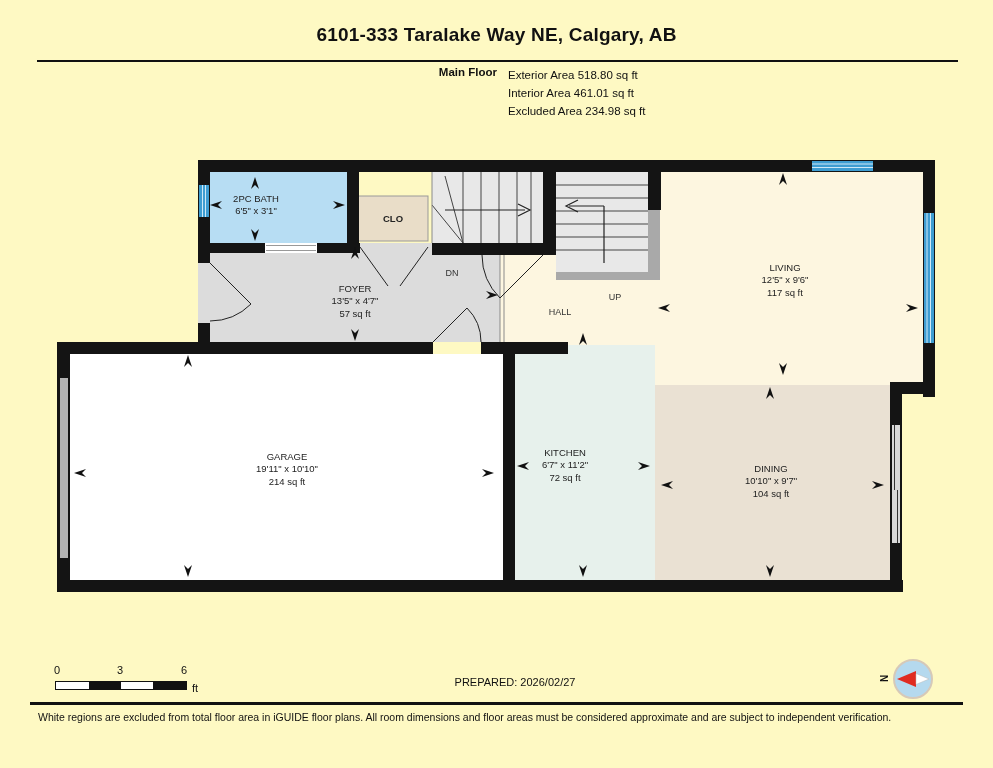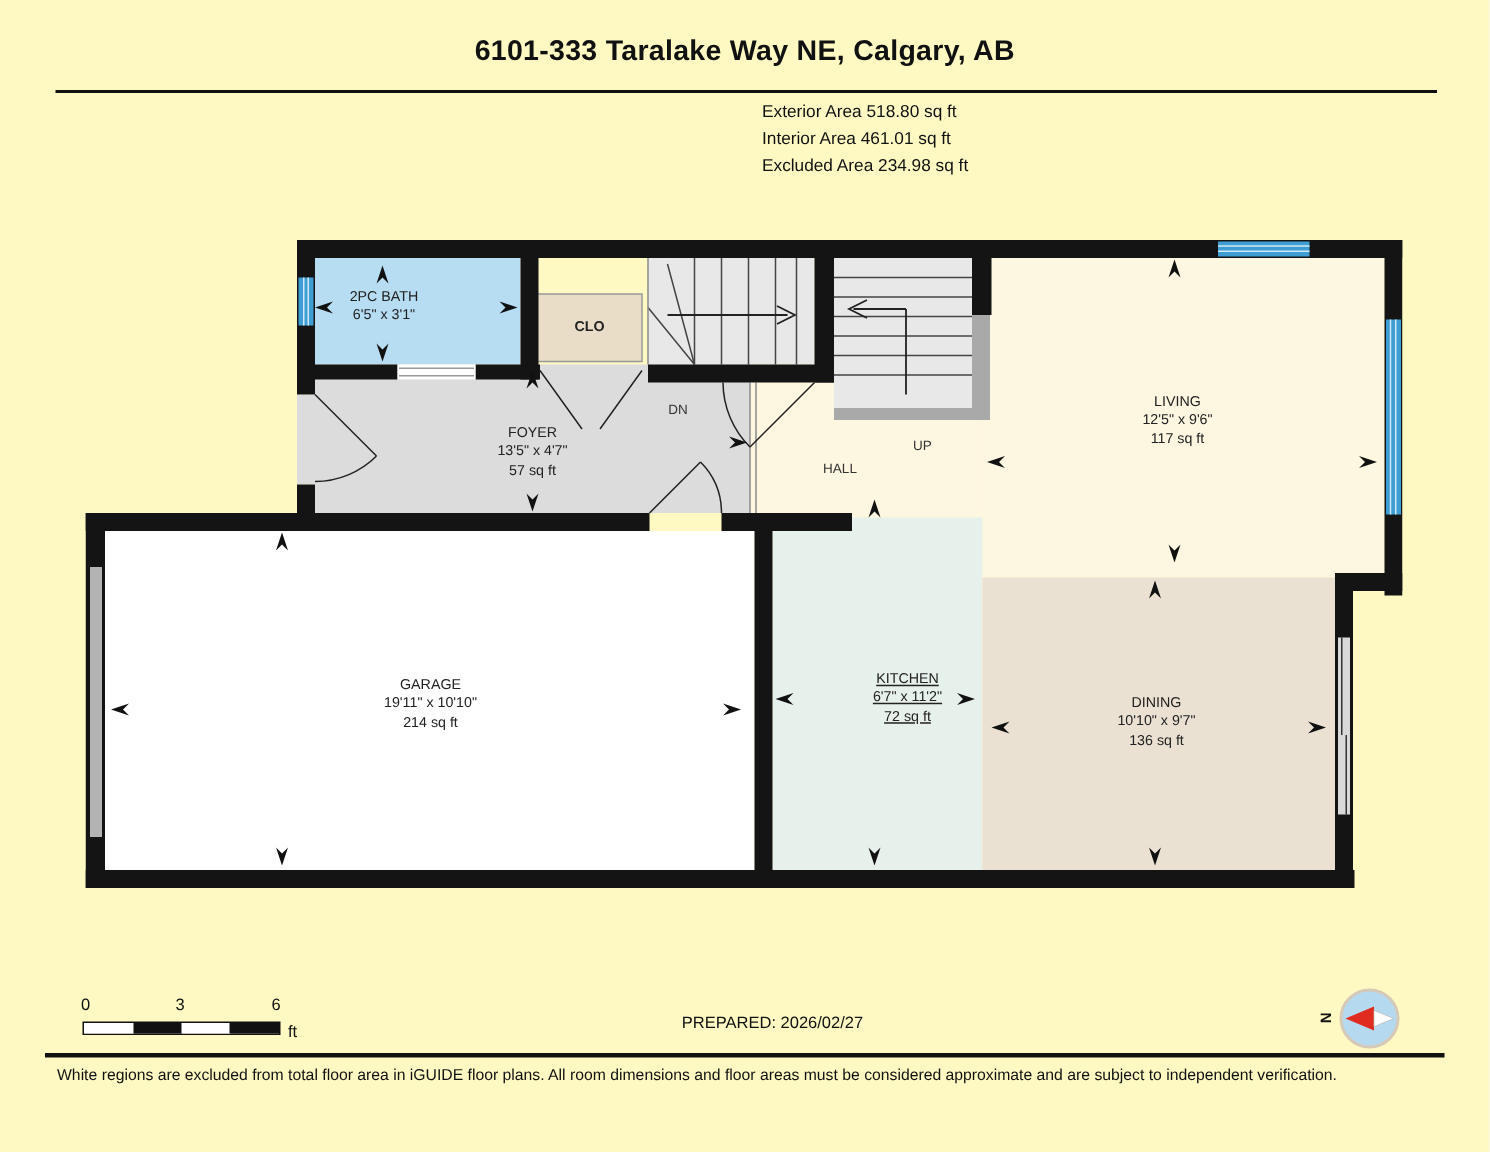--- a/index.html
+++ b/index.html
@@ -42,20 +42,21 @@
   .footer-rule { top:702px; left:30px; width:933px; height:3px; background:#111; }
   .footer-note { top:711px; left:38px; width:930px; font-size:10.5px; color:#111; }
 </style>
 </head>
 <body>
 
 <div class="page">
 
   <div class="abs title">6101-333 Taralake Way NE, Calgary, AB</div>
   <div class="abs title-rule"></div>
+  <div class="abs floor-label">Main Floor</div>
   <div class="abs area-lines">
     <div>Exterior Area 518.80 sq ft</div>
     <div>Interior Area 461.01 sq ft</div>
     <div>Excluded Area 234.98 sq ft</div>
   </div>
 
   <div class="abs plan">
     <svg width="878" height="432" viewBox="0 0 878 432">
 
       <g>
@@ -181,29 +182,29 @@
     <div class="room-label" style="left:728px; top:121px;">
       <div>LIVING</div>
       <div>12'5" x 9'6"</div>
       <div>117 sq ft</div>
     </div>
     <div class="room-label" style="left:230px; top:310px;">
       <div>GARAGE</div>
       <div>19'11" x 10'10"</div>
       <div>214 sq ft</div>
     </div>
-    <div class="room-label" style="left:548px; top:306px;text-decoration:underline;">
+    <div class="room-label" style="left:508px; top:306px;">
       <div>KITCHEN</div>
       <div>6'7" x 11'2"</div>
       <div>72 sq ft</div>
     </div>
     <div class="room-label" style="left:714px; top:322px;">
       <div>DINING</div>
       <div>10'10" x 9'7"</div>
-      <div>136 sq ft</div>
+      <div>104 sq ft</div>
     </div>
   </div>
 
   <div class="abs scalebar-nums">
     <span style="left:7px;">0</span>
     <span style="left:70px;">3</span>
     <span style="left:134px;">6</span>
   </div>
   <div class="abs scalebar">
     <div class="seg" style="left:0px;  background:#fff;"></div>

